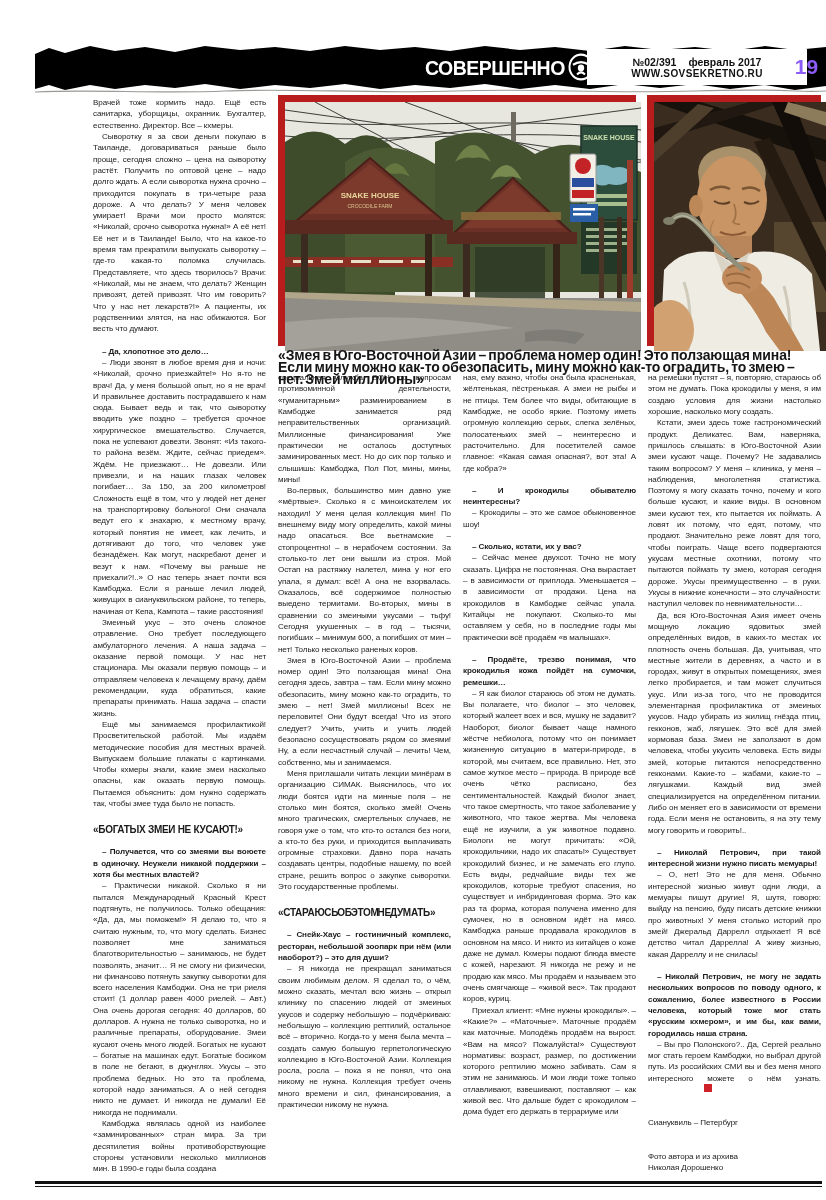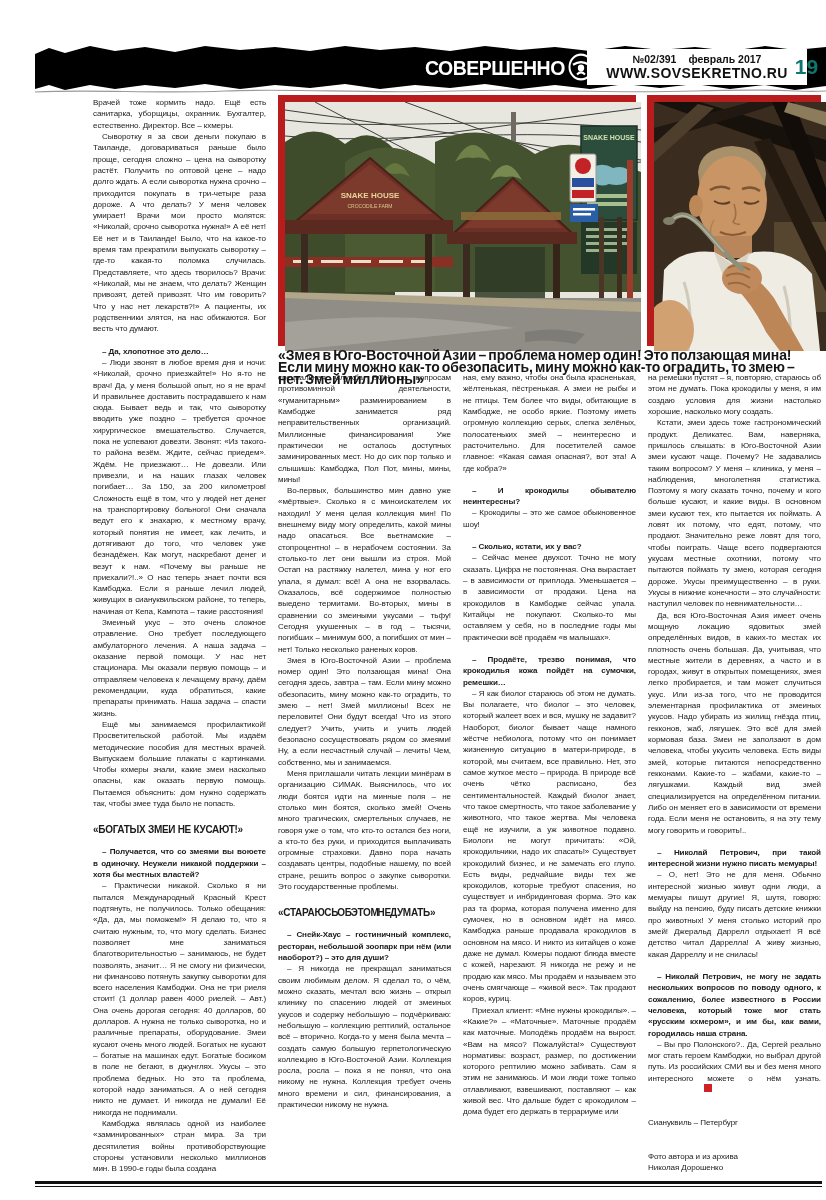--- a/index.html
+++ b/index.html
@@ -13,22 +13,22 @@
   .section-title{position:absolute;left:200px;top:10px;color:#fff;font-size:15px;
       font-weight:bold;letter-spacing:7px;margin-top:48px;}
   .logo{position:absolute;left:390px;top:5px;color:#fff;font-weight:bold;
       font-size:19.5px;letter-spacing:-0.5px;display:flex;align-items:center;
       transform:scaleY(1.08);}
   .logo .emblem{width:26px;height:26px;margin:0 3px;flex:0 0 auto;}
   .issuebox{position:absolute;left:552px;top:0;width:220px;height:36px;background:#fff;
       display:flex;flex-direction:column;justify-content:center;align-items:center;}
   .issuebox .l1{font-size:10.5px;font-weight:bold;color:#111;}
   .issuebox .l1 .sp{display:inline-block;width:12px;}
-  .issuebox .l2{font-size:14px;font-weight:bold;color:#111;letter-spacing:0.4px;}
-  .pagenum{position:absolute;left:752px;top:0;width:39px;height:36px;color:#0f766e;
+  .issuebox .l2{font-size:10px;font-weight:bold;color:#111;letter-spacing:0.4px;}
+  .pagenum{position:absolute;left:752px;top:0;width:39px;height:36px;color:#8b5cf6;
       font-size:21px;font-weight:bold;display:flex;align-items:center;justify-content:center;}
 
   
   .photo{position:absolute;top:95px;border:7px solid #b91c1c;box-sizing:border-box;}
   #photo-left{left:278px;width:358px;height:251px;}
   #photo-right{left:647px;width:174px;height:251px;}
   .photo svg{display:block;}
 
   
   .caption{position:absolute;left:278px;top:350px;width:544px;font-size:14px;

